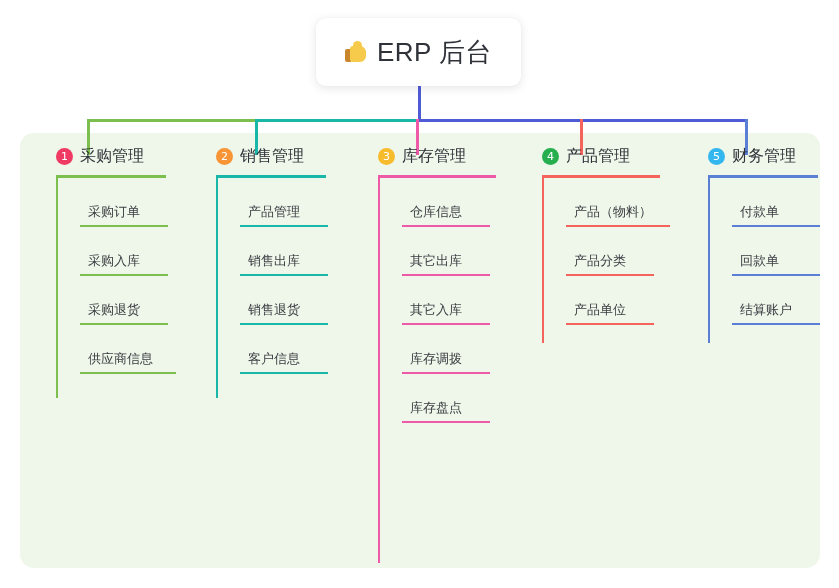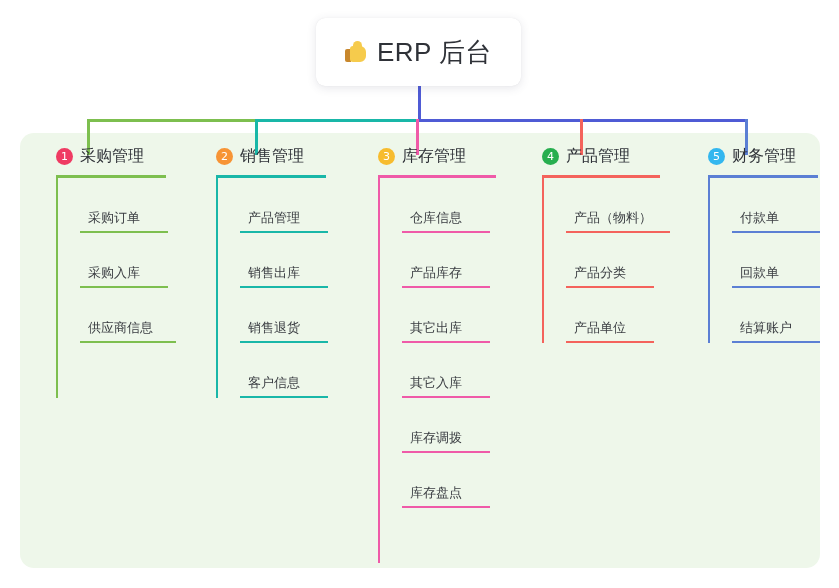--- a/index.html
+++ b/index.html
@@ -128,21 +128,21 @@
     margin-left: 18px;
     padding-left: 24px;
   }
   .spine {
     position: absolute;
     left: 0;
     top: 0;
     width: 2px;
   }
   .leaf {
-    height: 55px;
+    height: 49px;
     position: relative;
     text-align: right;
   }
   .leaf .leaf-label {
     position: absolute;
     left: 8px;
     bottom: 6px;
     font-size: 13px;
     color: #3a3d42;
     white-space: nowrap;
@@ -192,20 +192,24 @@
         <div class="spine" style="background: rgb(125, 191, 79); height: 220px;"></div>
         <div class="leaf">
           <span class="leaf-label">采购订单</span>
           <div class="leaf-rule" style="background: rgb(125, 191, 79); width: 88px;"></div>
         </div>
         <div class="leaf">
           <span class="leaf-label">采购入库</span>
           <div class="leaf-rule" style="background: rgb(125, 191, 79); width: 88px;"></div>
         </div>
         <div class="leaf">
+          <span class="leaf-label">采购退货</span>
+          <div class="leaf-rule" style="background: rgb(125, 191, 79); width: 88px;"></div>
+        </div>
+        <div class="leaf">
           <span class="leaf-label">供应商信息</span>
           <div class="leaf-rule" style="background: rgb(125, 191, 79); width: 96px;"></div>
         </div>
       </div>
     </div>
     <div class="column" style="left: 198px;">
       <div class="col-head">
         <span class="badge" style="background: rgb(247, 148, 53);">2</span>
         <span class="col-title">销售管理</span>
       </div>
@@ -236,24 +240,20 @@
         <span class="col-title">库存管理</span>
       </div>
       <div class="col-rule" style="background: rgb(239, 90, 168); width: 118px;"></div>
       <div class="leaves">
         <div class="spine" style="background: rgb(239, 90, 168); height: 385px;"></div>
         <div class="leaf">
           <span class="leaf-label">仓库信息</span>
           <div class="leaf-rule" style="background: rgb(239, 90, 168); width: 88px;"></div>
         </div>
         <div class="leaf">
-          <span class="leaf-label">产品库存</span>
-          <div class="leaf-rule" style="background: rgb(239, 90, 168); width: 88px;"></div>
-        </div>
-        <div class="leaf">
           <span class="leaf-label">其它出库</span>
           <div class="leaf-rule" style="background: rgb(239, 90, 168); width: 88px;"></div>
         </div>
         <div class="leaf">
           <span class="leaf-label">其它入库</span>
           <div class="leaf-rule" style="background: rgb(239, 90, 168); width: 88px;"></div>
         </div>
         <div class="leaf">
           <span class="leaf-label">库存调拨</span>
           <div class="leaf-rule" style="background: rgb(239, 90, 168); width: 88px;"></div>

